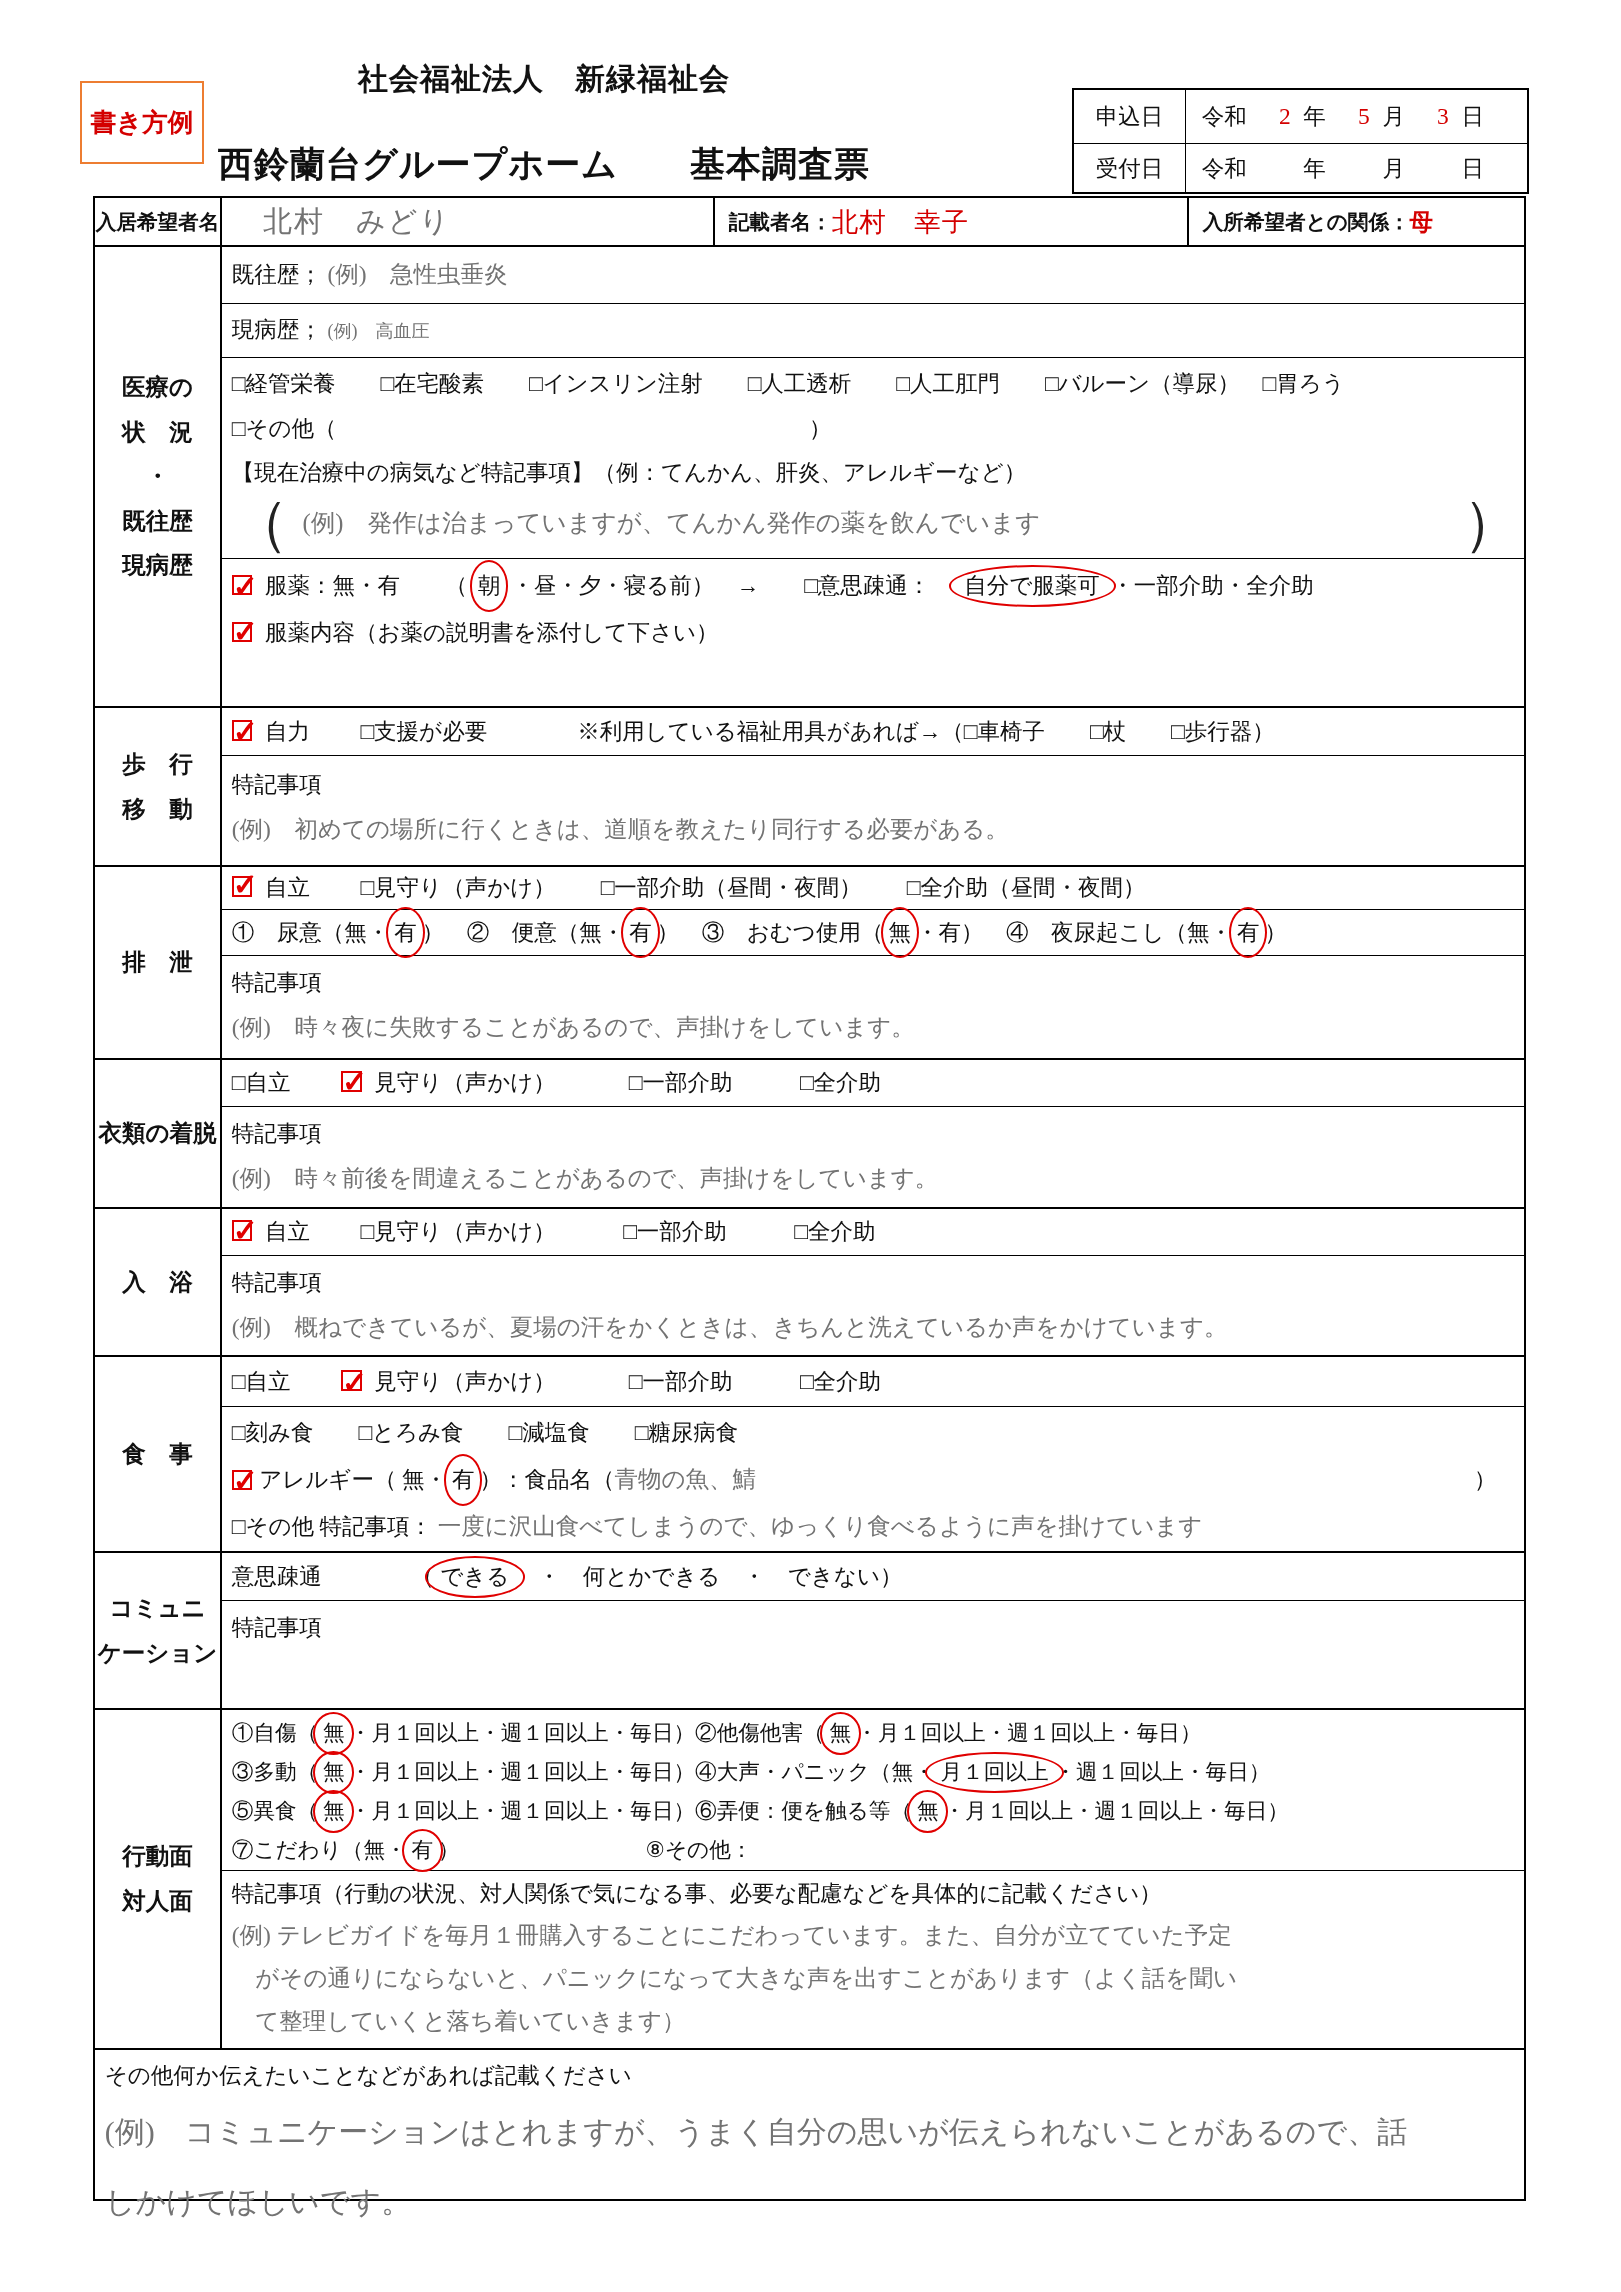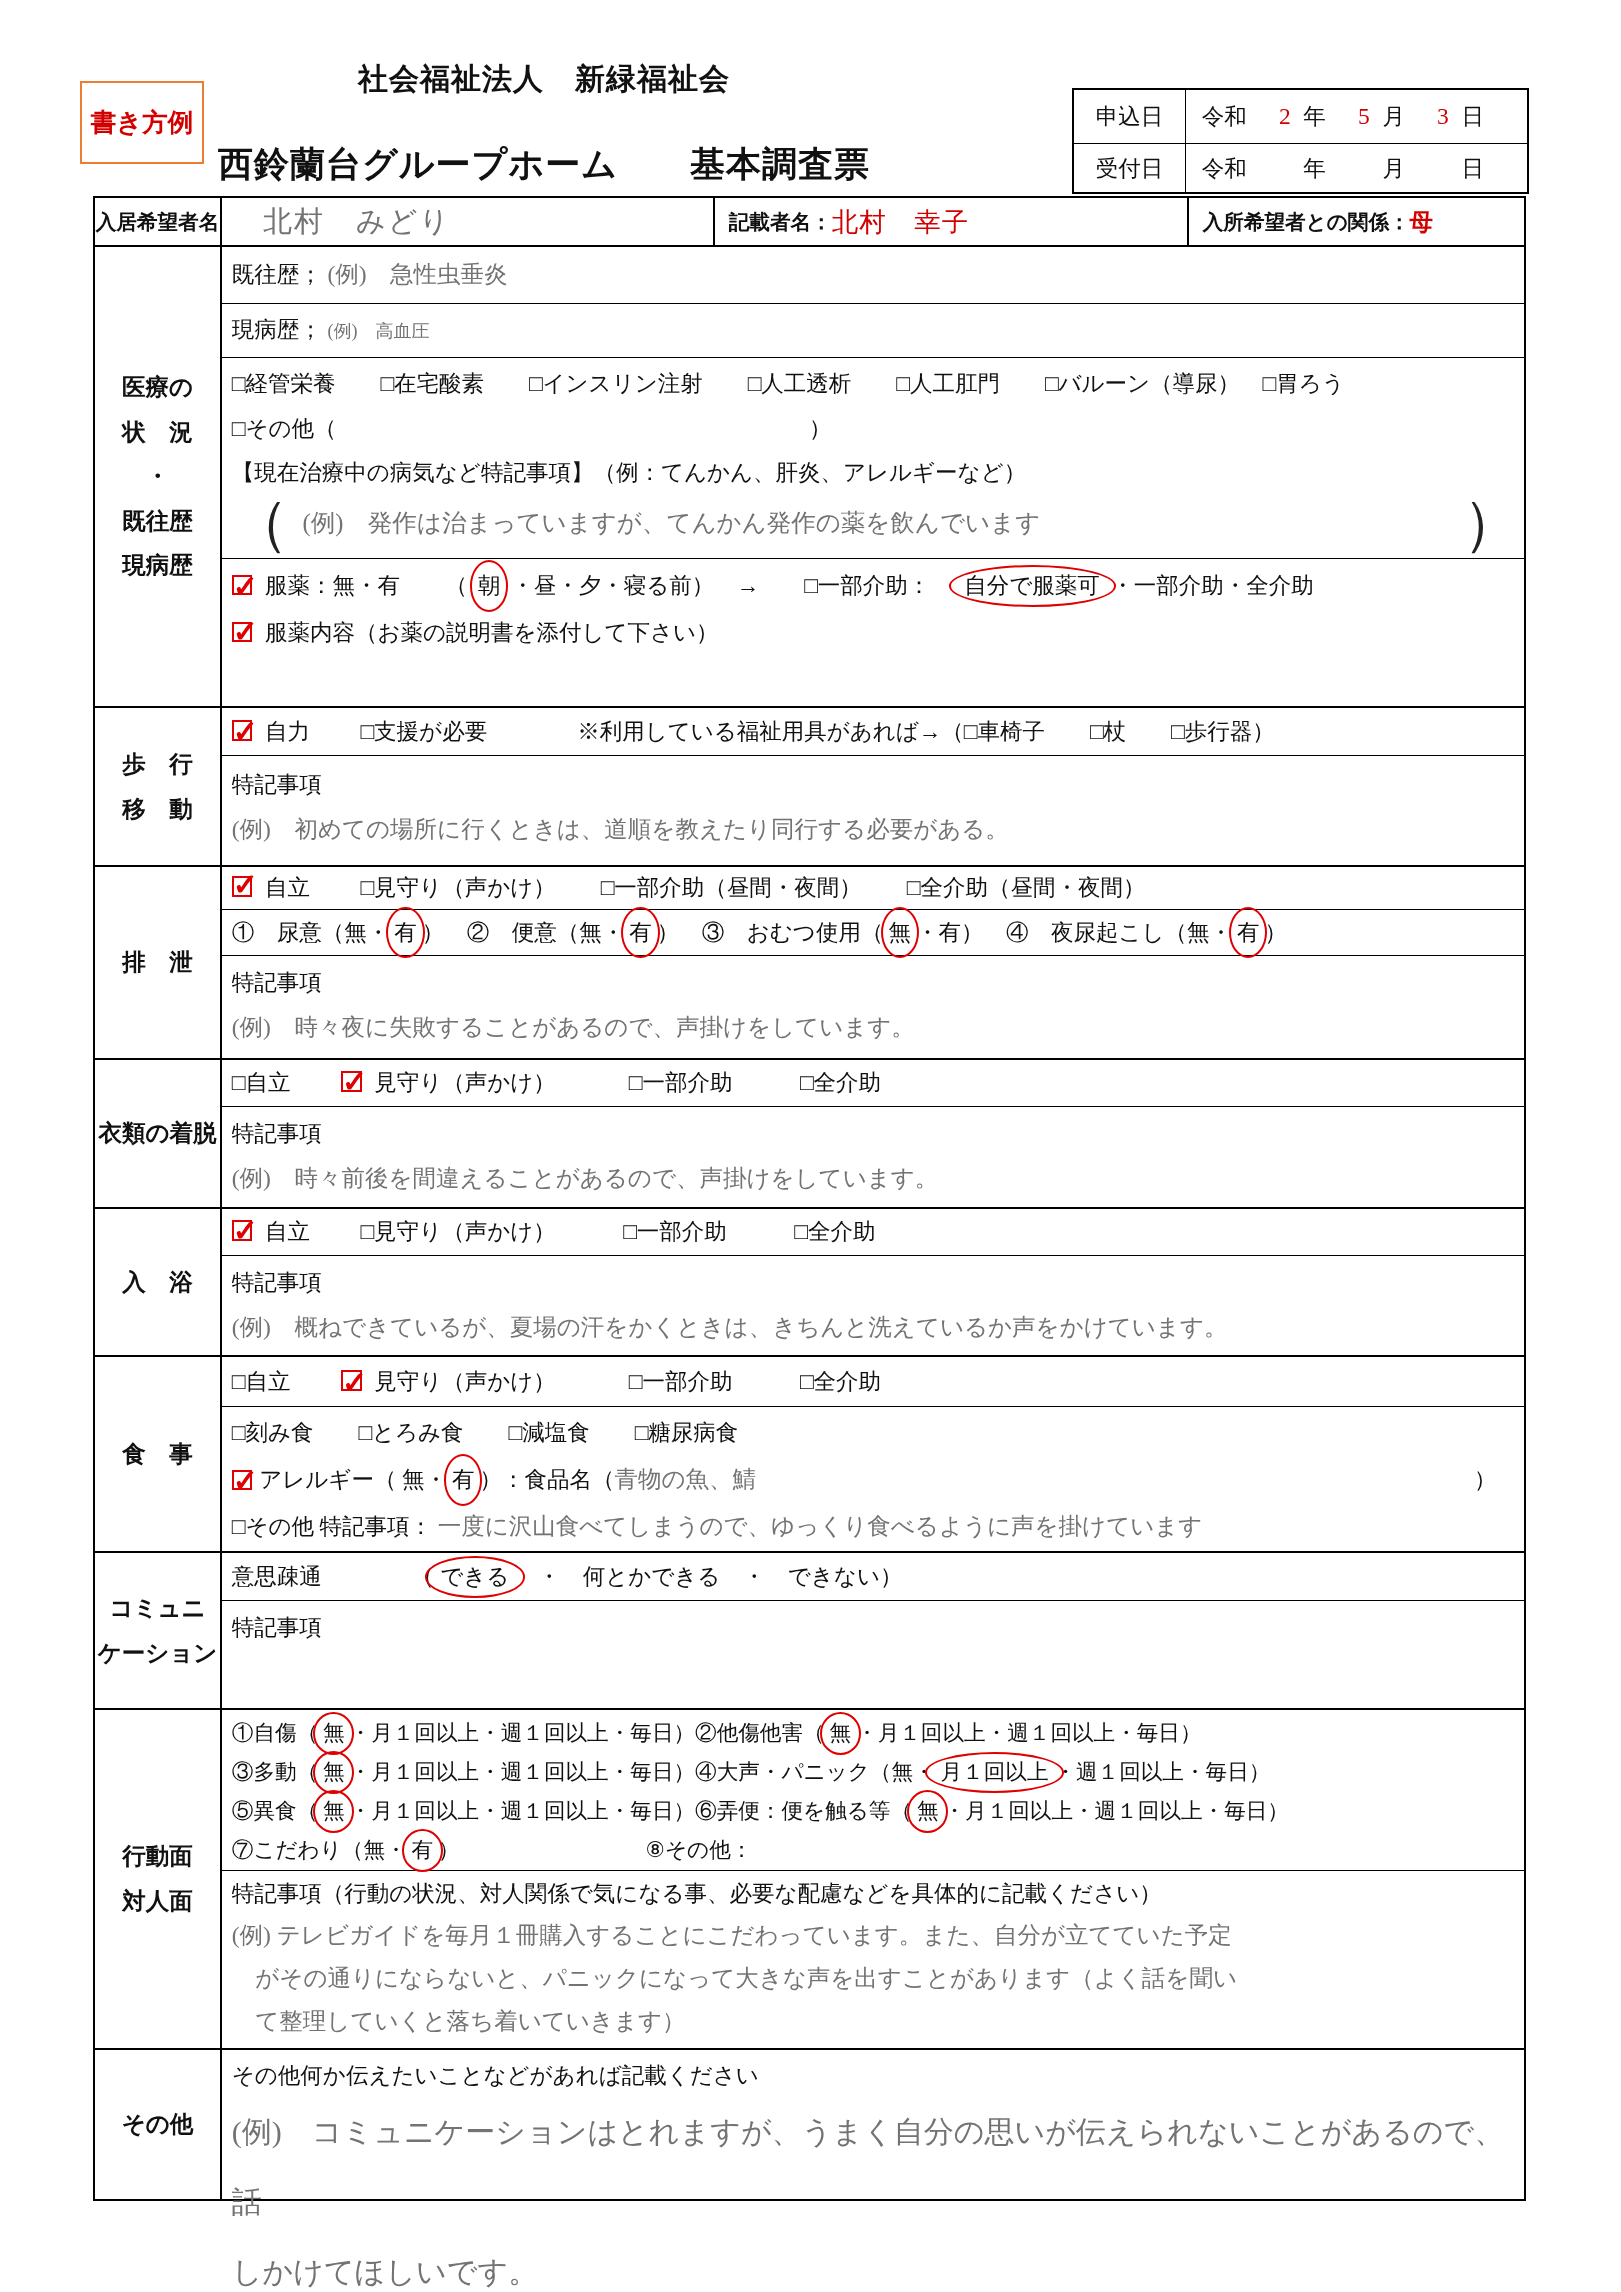--- a/index.html
+++ b/index.html
@@ -149,21 +149,21 @@
             <span class="paren">（</span>
             <span class="txt red" style="font-size:24.5px;">(例)　発作は治まっていますが、てんかん発作の薬を飲んでいます</span>
             <span class="paren">）</span>
           </div>
         </div>
         <div class="row rlast" style="height:148px;font-size:22.5px;padding-top:2px;">
           <span class="line" style="line-height:49px;">
             <span class="chk"><span class="tick">✓</span></span>
             <span>服薬：無・有　　（</span>
             <span class="circ tall"><span>朝</span></span>
-            <span>・昼・夕・寝る前）　→　　□一部介助：　</span>
+            <span>・昼・夕・寝る前）　→　　□意思疎通：　</span>
             <span class="circ wide"><span>自分で服薬可</span></span>
             <span>・一部介助・全介助</span>
           </span>
           <span class="line" style="line-height:45px;">
             <span class="chk"><span class="tick">✓</span></span>
             <span>服薬内容（お薬の説明書を添付して下さい）</span>
           </span>
         </div>
       </div>
     </div>
@@ -296,21 +296,20 @@
         <div class="row rlast" style="height:178px;font-size:22.5px;padding-top:2px;">
           <span class="line" style="line-height:41px;">特記事項（行動の状況、対人関係で気になる事、必要な配慮などを具体的に記載ください）</span>
           <span class="line red prelines" style="line-height:43px;font-size:23.5px;">(例) テレビガイドを毎月１冊購入することにこだわっています。また、自分が立てていた予定
 　がその通りにならないと、パニックになって大きな声を出すことがあります（よく話を聞い
 　て整理していくと落ち着いていきます）</span>
         </div>
       </div>
     </div>
 
     <div class="sec last" style="height:149px;">
-      <div class="sec-label gothic prelines">その他</div>
       <div class="sec-body">
         <div class="row rlast" style="height:149px;font-size:22.5px;padding-top:3.9px;">
           <span class="line" style="line-height:43px;">その他何か伝えたいことなどがあれば記載ください</span>
           <span class="line red prelines" style="line-height:70px;font-size:30px;">(例)　コミュニケーションはとれますが、うまく自分の思いが伝えられないことがあるので、話
 しかけてほしいです。</span>
         </div>
       </div>
     </div>
 
   </div>

